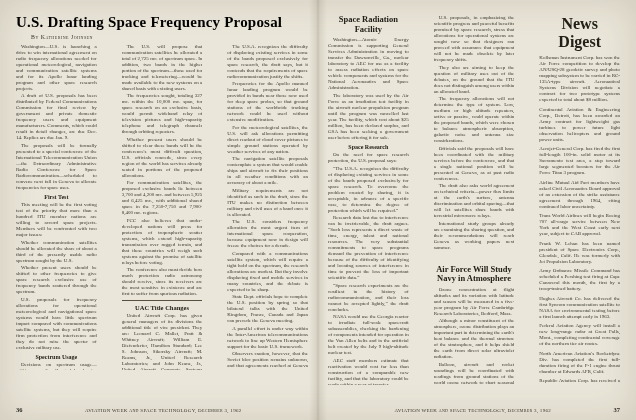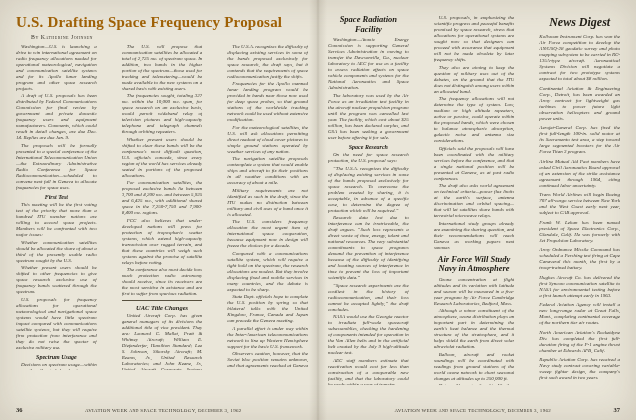--- a/index.html
+++ b/index.html
@@ -22,48 +22,48 @@
   .gutter {
     position: absolute; top: 0; left: 309px; width: 18px; height: 100%;
     background: linear-gradient(90deg, rgba(60,50,30,0) 0%, rgba(60,50,30,0.10) 40%,
       rgba(60,50,30,0.20) 50%, rgba(60,50,30,0.10) 60%, rgba(60,50,30,0) 100%);
   }
   .page { position: absolute; top: 0; height: 100%; }
   .page-left  { left: 0;    width: 318px; padding: 15px 10px 8px 16px; }
   .page-right { left: 318px; width: 318px; padding: 15px 16px 8px 10px; }
 
   .headline {
-    margin: 0 0 3px 0; font-size: 15px; font-weight: bold; color: #a16207;
+    margin: 0 0 3px 0; font-size: 15px; font-weight: bold; color: #000000;
     letter-spacing: 0.2px; line-height: 1.05; white-space: nowrap;
   }
   .byline {
     width: 92px; text-align: center; font-size: 5.8px; letter-spacing: 0.5px;
     font-variant: small-caps; margin: 2px 0 4px 0; color: #3a362e;
   }
-  .cols { display: flex; gap: 25px; overflow: hidden; font-style: italic; }
+  .cols { display: flex; gap: 25px; overflow: hidden; }
   .cols-left  { height: 326px; }
   .cols-right { height: 370px; }
   .col { flex: 1 1 0; overflow: hidden; min-width: 0; }
 
   .para {
     margin: 0 0 1.5px 0; font-size: 5px; line-height: 1.2;
     text-align: justify; text-indent: 5px; color: #39362e;
   }
   .brief { text-indent: 0; margin: 0 0 3.5px 0; }
   .subhead {
     margin: 3.5px 0 2px 0; font-size: 6px; font-weight: bold;
     text-align: center; color: #26231c;
   }
   .arthead {
     margin: 0 0 3px 0; font-size: 8.5px; font-weight: bold;
     text-align: center; line-height: 1.12; color: #232019;
   }
-  .arthead.mid { margin-top: 4px; }
+  .arthead.mid { margin-top: 14px; }
   .digest-head {
-    margin: 0 0 4px 0; font-size: 12px; font-weight: bold;
+    margin: 0 0 4px 0; font-size: 16px; font-weight: bold;
     text-align: center; color: #232019;
   }
   .boxed { margin-top: 3px; border-top: 1px solid #57503f; padding-top: 3px; }
   .boxhead { margin: 0 0 2px 0; font-size: 6.5px; font-weight: bold; text-align: center; color: #26231c; }
 
   .footer {
     position: absolute; bottom: 7px; display: flex; align-items: baseline;
     font-size: 5px; color: #3a362e;
   }
   .footer-left  { left: 16px; right: 14px; }

